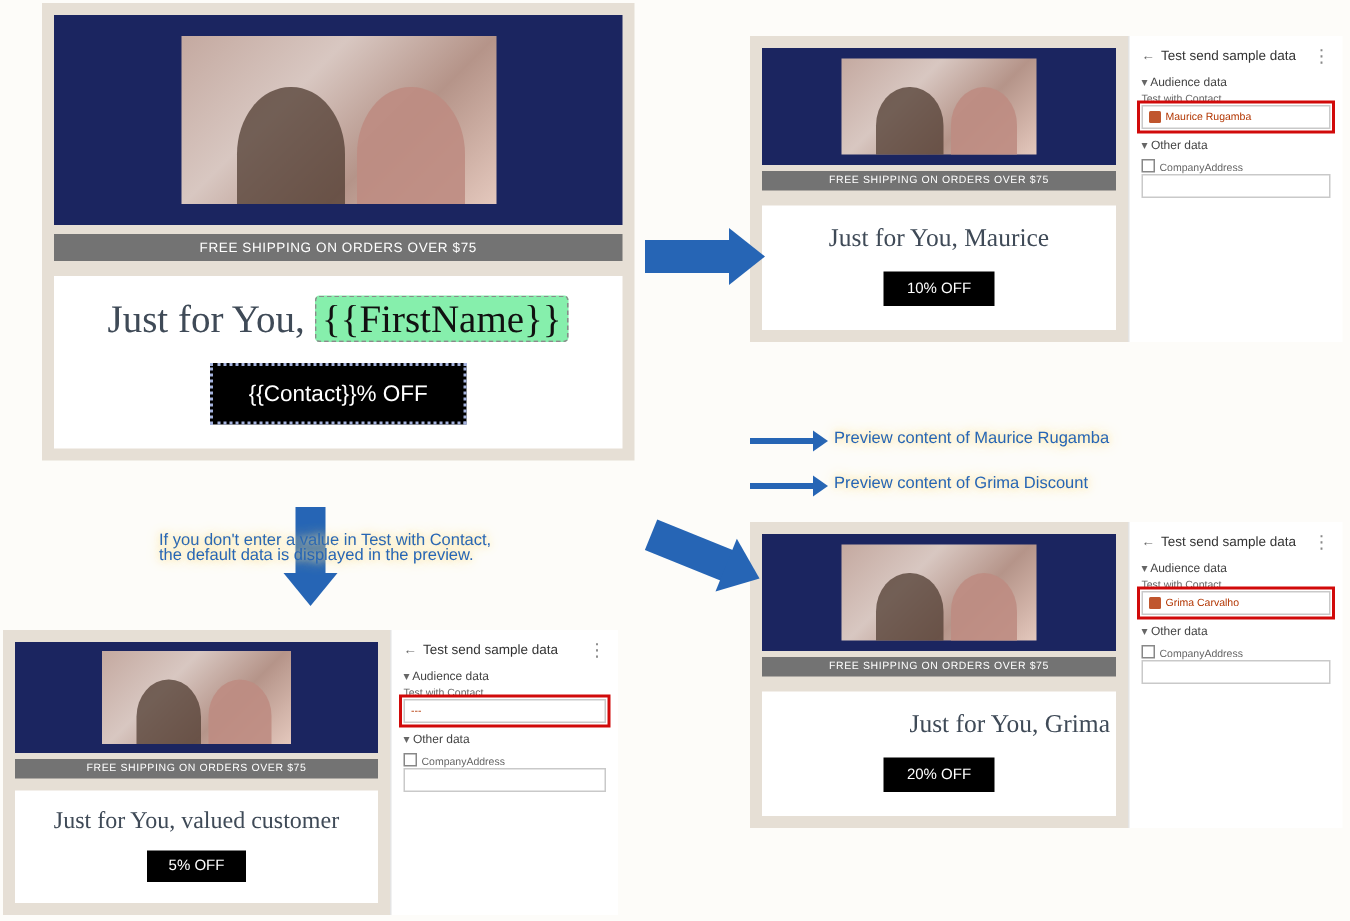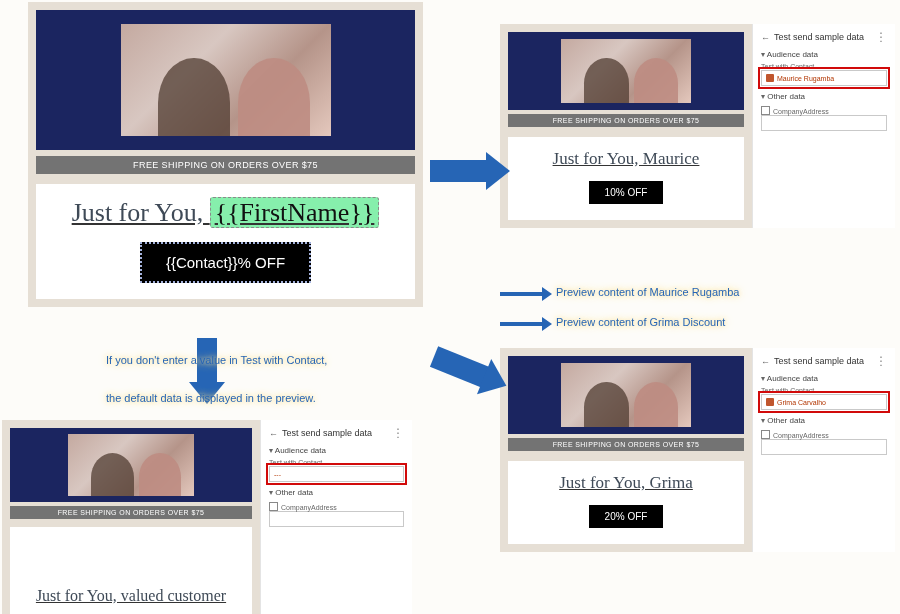--- a/index.html
+++ b/index.html
@@ -47,21 +47,20 @@
     font-size: 9px;
     letter-spacing: .4px;
     padding: 4px 0;
     margin-top: 6px;
   }
   .email-body {
     background: #fff;
     text-align: center;
     padding: 14px 6px 16px;
     margin-top: 10px;
-    text-decoration: underline;
   }
   .headline {
     font-family: Georgia, "Times New Roman", serif;
     color: #3f4a57;
     font-weight: 400;
   }
   .cta {
     display: inline-block;
     background: #000000;
     color: #fff;
@@ -142,21 +141,21 @@
   
   #p1 {
     position:absolute; left:2px; top:420px; width:410px;
     display:flex;
   }
   #p1 .email { width:258px; }
   #p1 .hero  { height:74px; }
   #p1 .photo { width:126px; height:62px; }
   #p1 .ship-bar { font-size:7px; padding:3px 0; margin-top:4px; }
   #p1 .email-body { padding:12px 4px 14px; margin-top:8px; }
-  #p1 .headline { font-size: 16px; margin-top: 48px; }
+  #p1 .headline { font-size: 16px; }
   #p1 .cta { font-size:10px; padding:5px 14px; margin-top:10px; }
   #p1 .panel { flex:1; }
 
   
   #p2 {
     position:absolute; left:500px; top:24px; width:395px;
     display:flex;
   }
   #p2 .email { width:252px; }
   #p2 .hero  { height:78px; }
@@ -170,21 +169,21 @@
   
   #p3 {
     position:absolute; left:500px; top:348px; width:395px;
     display:flex;
   }
   #p3 .email { width:252px; }
   #p3 .hero  { height:78px; }
   #p3 .photo { width:130px; height:64px; }
   #p3 .ship-bar { font-size:7px; padding:3px 0; margin-top:4px;}
   #p3 .email-body { padding:12px 4px 16px; margin-top:10px; }
-  #p3 .headline { font-size: 17px; }
+  #p3 .headline { font-size: 17px; text-align: right; }
   #p3 .cta { font-size:10px; padding:6px 16px; margin-top:12px;text-align:center; }
   #p3 .panel { flex:1; }
 
   
   .arrow {
     position:absolute;
     background:#2665b5;
   }
   .arrow::after{
     content:"";
@@ -213,21 +212,21 @@
   #ca2 { left:500px; top:322px; }
 
   .caption {
     position:absolute;
     color:#2665b5;
     font-size:11px;
     text-shadow: 0 0 4px rgba(255,230,150,.9), 0 0 10px rgba(255,230,150,.9);
     max-width: 330px;
   }
   #cap0a { left:106px; top:354px; }
-  #cap0b { left:106px; top:392px; }
+  #cap0b { left:106px; top:364px; }
   #cap1  { left:556px; top:286px;text-align:center; }
   #cap2  { left:556px; top:316px; }
 
 </style>
 </head>
 <body>
 
 <div id="p0" class="email">
   <div class="hero">
     <div class="photo"></div>

